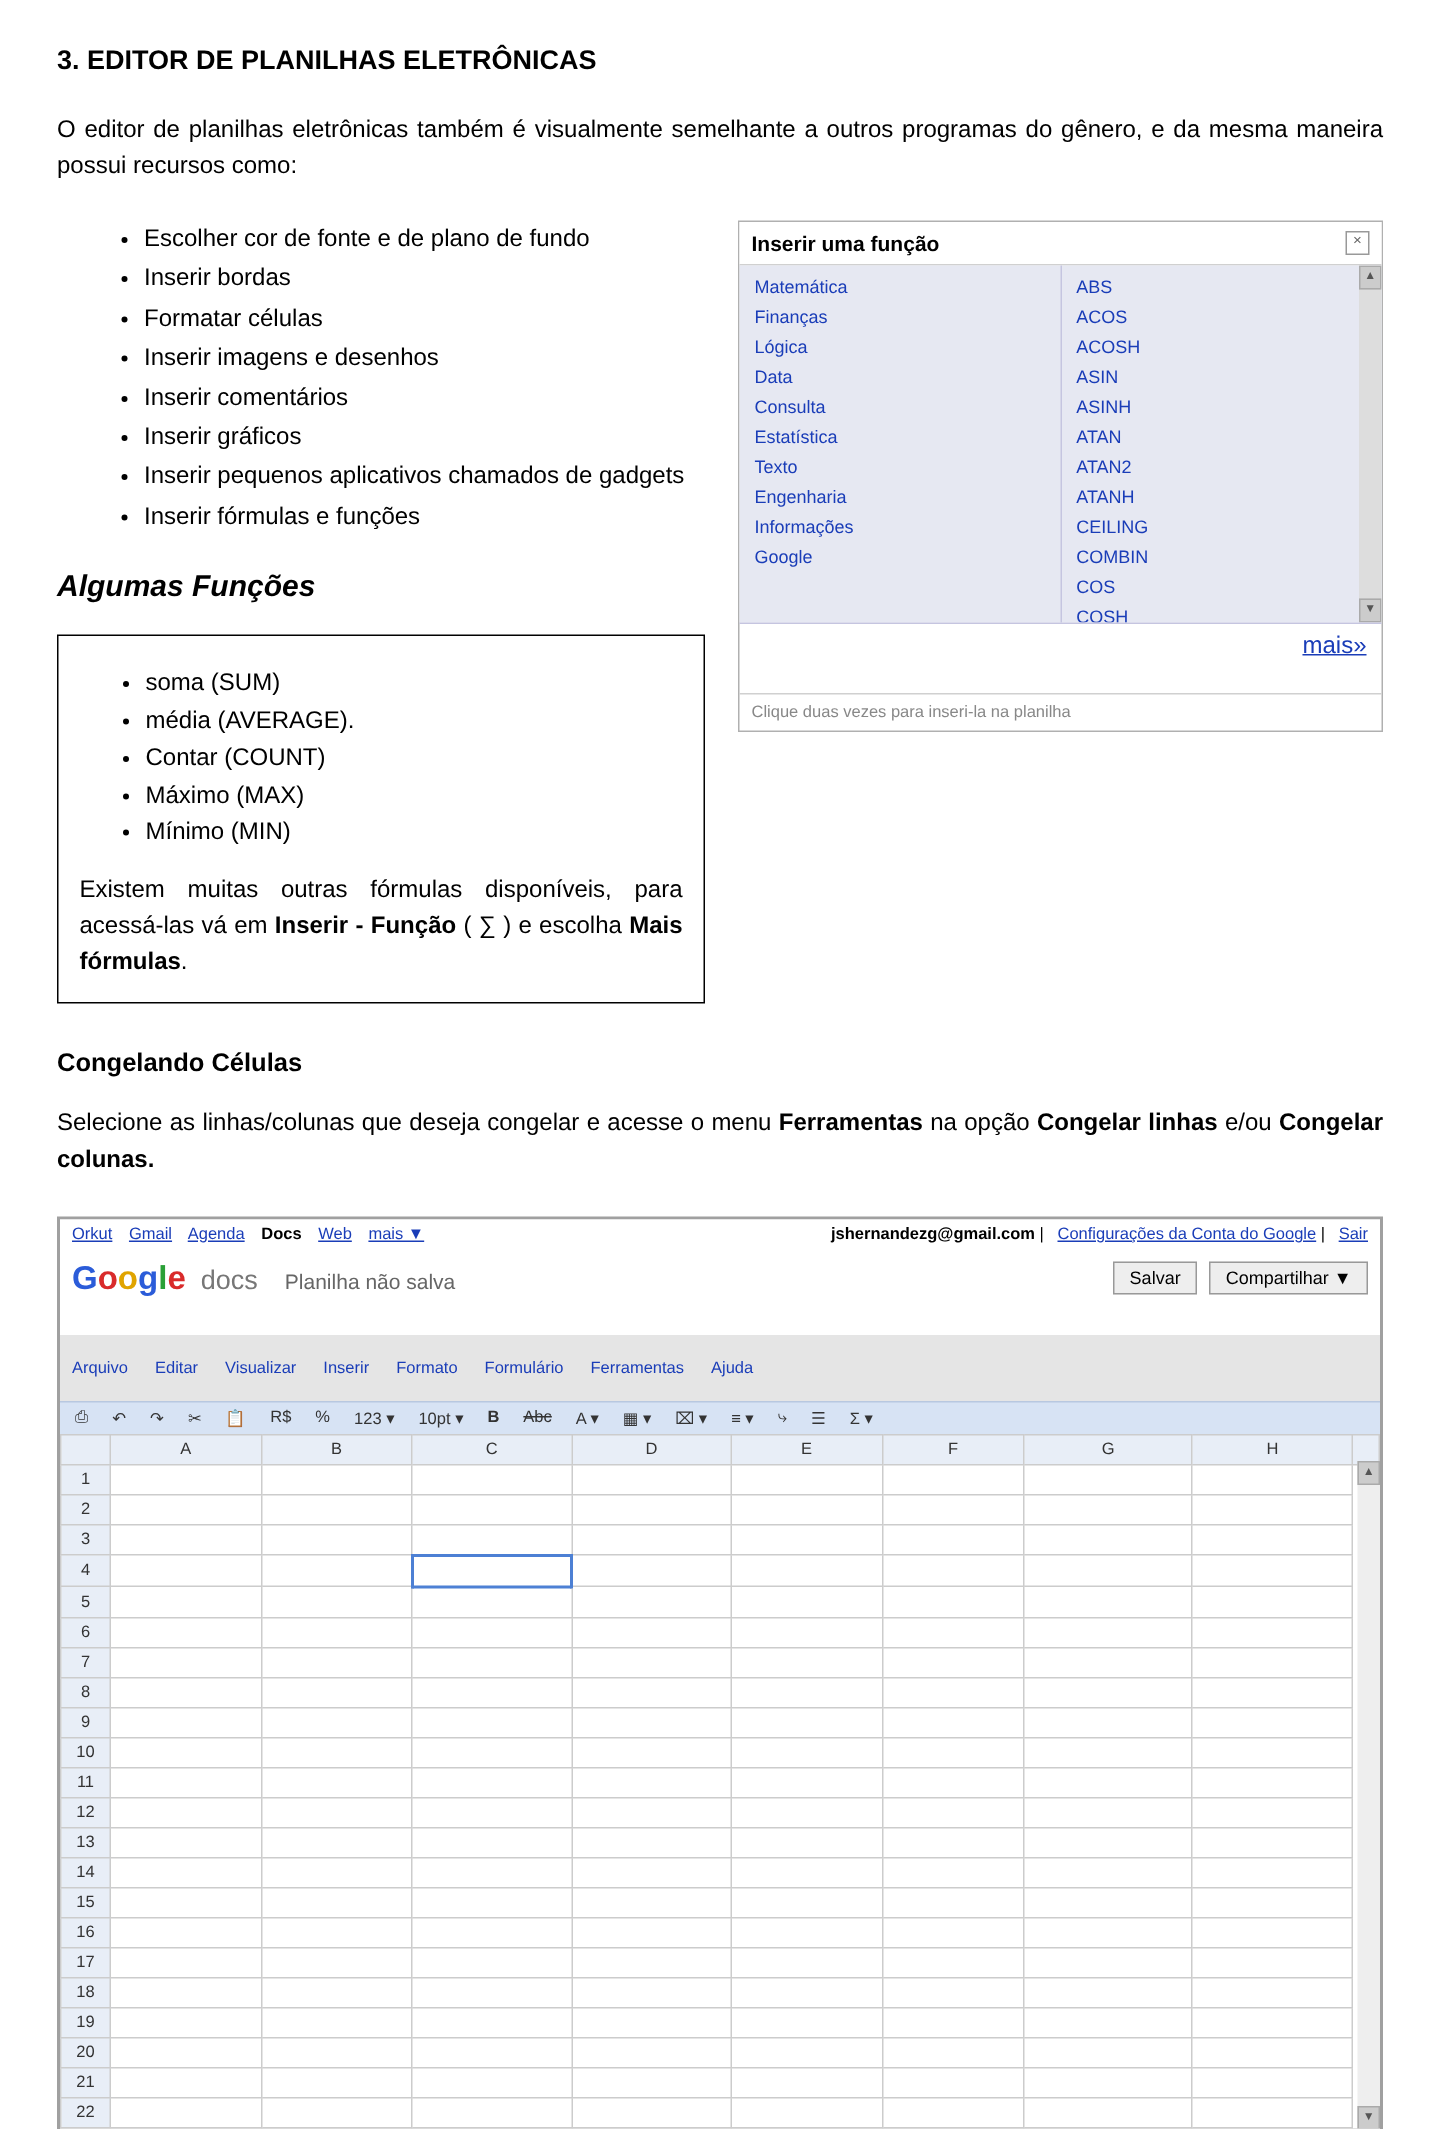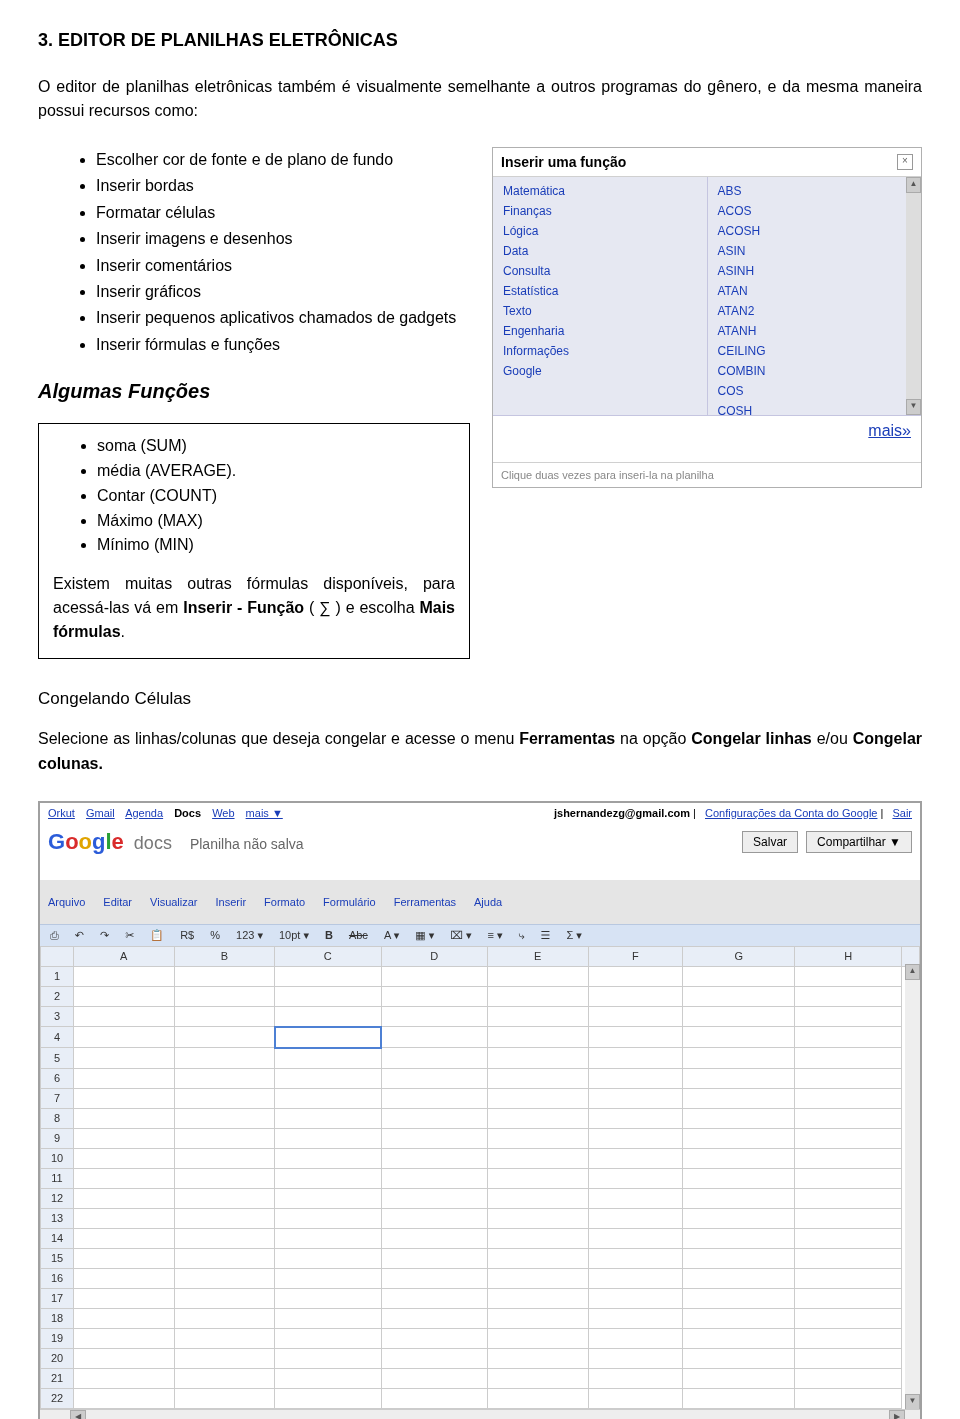--- a/index.html
+++ b/index.html
@@ -5,41 +5,41 @@
   body{margin:0;background:#fff;font-family:Arial,Helvetica,sans-serif;color:#000;}
   .page{width:960px;margin:0 auto;padding:30px 38px 40px 38px;box-sizing:border-box;}
   h1{font-size:18px;font-weight:bold;margin:0 0 24px 0;}
   p.intro{font-size:16px;line-height:1.5;margin:0 0 24px 0;text-align:justify;}
   .twocol{display:flex;gap:22px;}
   .leftcol{flex:1;}
   .rightcol{width:430px;}
   ul.bul{list-style:disc;padding-left:58px;margin:0 0 22px 0;}
   ul.bul li{font-size:16px;line-height:1.65;}
   .sub{font-size:20px;font-style:italic;font-weight:bold;margin:0 0 20px 0;}
-  .boxed{border:1px solid #000;padding:10px 14px 14px 14px;}
+  .boxed{border:1px solid #000;padding:20px 14px 14px 14px;}
   .boxed ul{list-style:disc;padding-left:44px;margin:0 0 14px 0;}
   .boxed ul li{font-size:16px;line-height:1.55;}
   .boxed p{font-size:16px;line-height:1.5;margin:0;text-align:justify;}
   .boxed p b{font-weight:bold;}
   .dlg{border:1px solid #b0b0b0;background:#fff;font-size:12px;}
   .dlg-title{background:#fff;padding:6px 8px;display:flex;align-items:center;justify-content:space-between;border-bottom:1px solid #d0d0d0;}
   .dlg-title span{font-weight:bold;font-size:14px;}
   .dlg-close{width:14px;height:14px;border:1px solid #999;color:#666;font-size:10px;line-height:12px;text-align:center;cursor:pointer;}
   .dlg-body{display:flex;height:238px;}
   .cat{flex:1;border-right:1px solid #c5c5e0;padding:4px 0 4px 0;background:#e6e8f2;}
   .cat div{padding:3px 10px;color:#1a3db8;cursor:pointer;}
   .funcs{flex:1;position:relative;background:#e6e8f2;overflow:hidden;}
   .funcs-inner{padding:4px 0;}
   .funcs-inner div{padding:3px 10px;color:#1a3db8;cursor:pointer;}
   .sbar{position:absolute;right:0;top:0;width:15px;height:100%;background:#ddd;display:flex;flex-direction:column;justify-content:space-between;}
   .sarrow{height:14px;background:#ccc;border:1px solid #aaa;color:#555;font-size:8px;text-align:center;line-height:12px;}
   .dlg-desc{height:46px;border-top:1px solid #c5c5e0;position:relative;}
   .mais{position:absolute;right:10px;top:6px;color:#1a3db8;text-decoration:underline;font-size:16px;}
   .dlg-foot{padding:6px 8px;color:#888;font-size:11px;border-top:1px solid #d0d0d0;}
-  h2{font-size:17px;font-weight:normal;margin:30px 0 18px 0;}
+  h2{font-size:17px;font-weight:bold;margin:30px 0 18px 0;}
   p.para{font-size:16px;line-height:1.55;margin:0 0 24px 0;text-align:justify;}
   
   .ss{border:2px solid #a0a0a0;font-size:11px;}
   .ss-topbar{background:#fff;padding:4px 8px;display:flex;justify-content:space-between;align-items:center;}
   .ss-topbar a{color:#1a3db8;text-decoration:underline;margin-right:8px;}
   .ss-topbar .right a{margin-left:6px;margin-right:0;}
   .ss-brand{display:flex;align-items:center;justify-content:space-between;padding:6px 8px 4px 8px;}
   .logo{display:flex;align-items:baseline;gap:8px;}
   .g{font-size:22px;font-weight:bold;}
   .g .b{color:#2b5cd9;} .g .r{color:#d92b2b;} .g .y{color:#e0a400;} .g .gr{color:#2aa037;}

